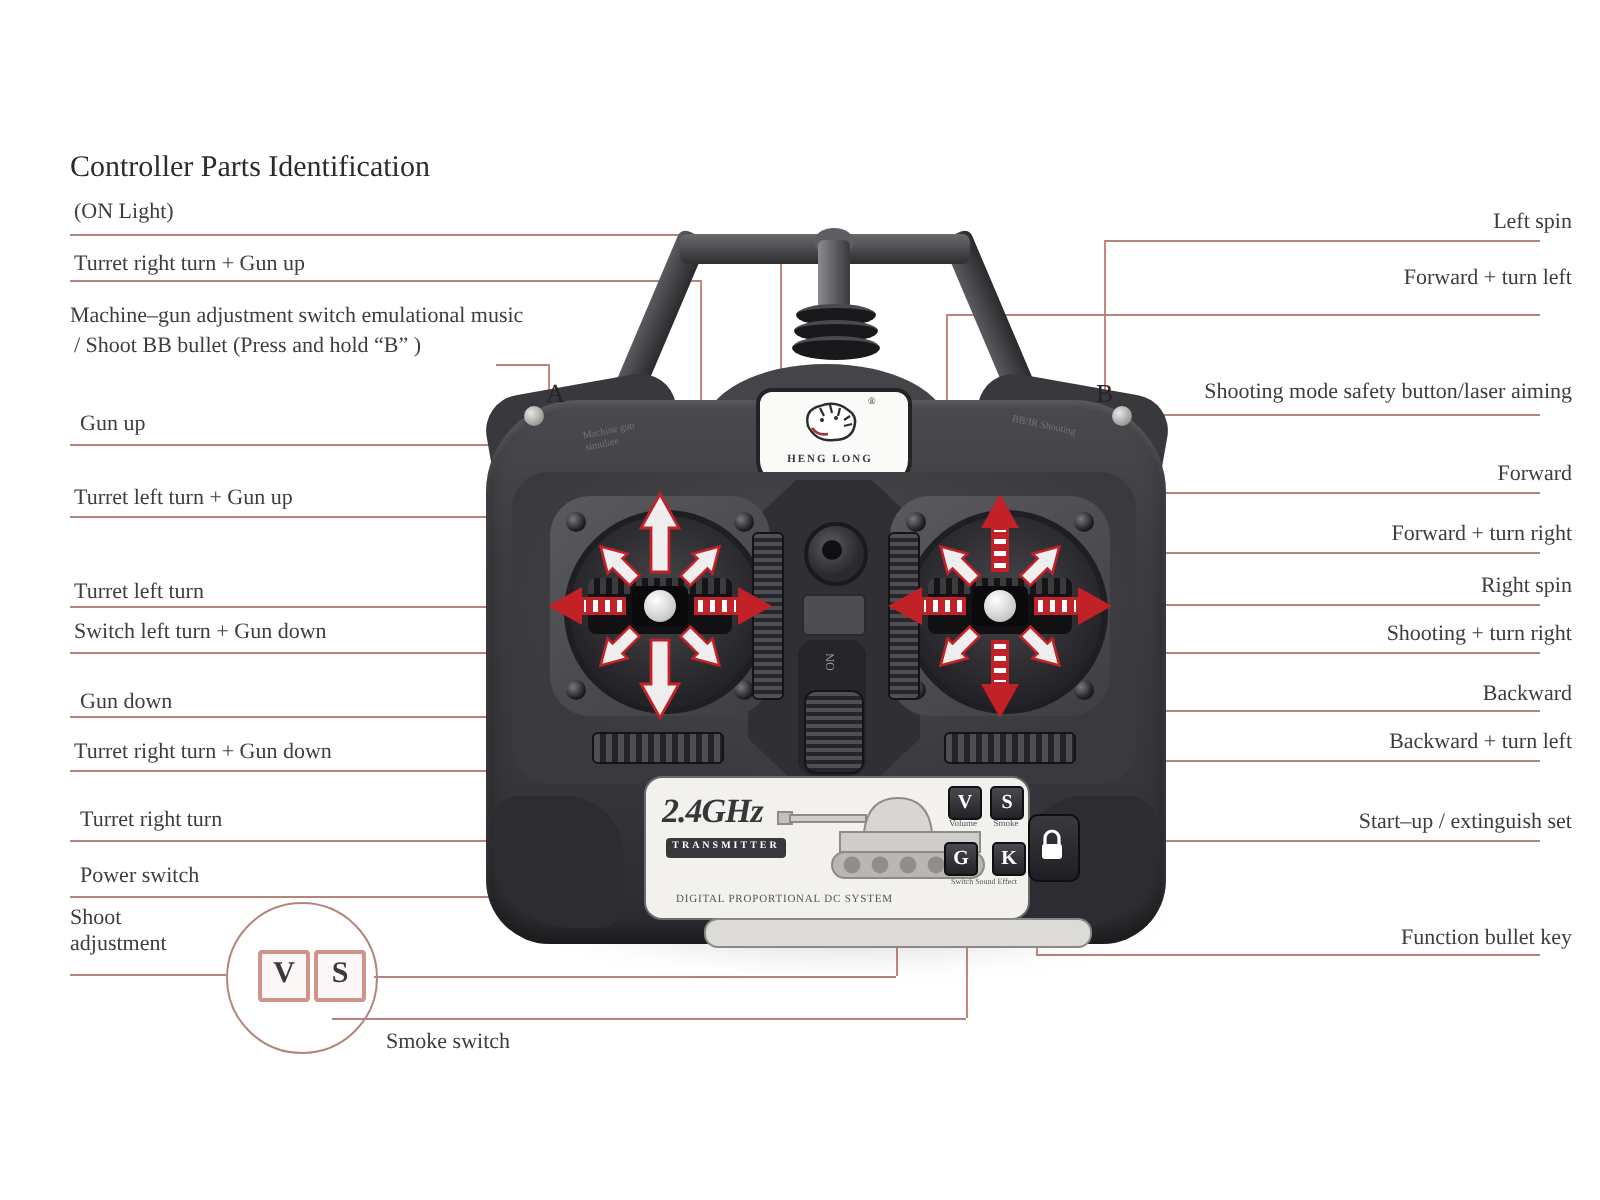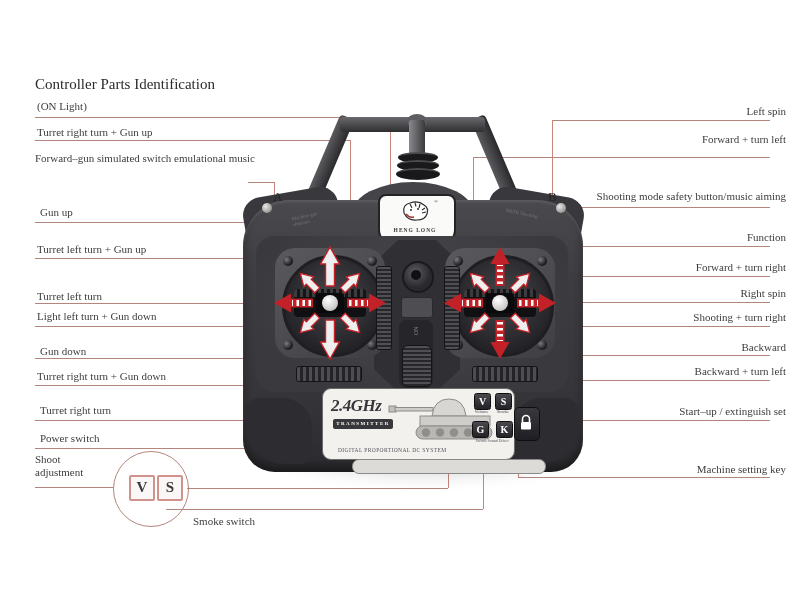--- a/index.html
+++ b/index.html
@@ -35,36 +35,37 @@
 
   <div class="lbl" style="left:37px;top:100px">(ON  Light)</div>
   <div class="rule" style="left:35px;top:117px;width:355px"></div>
   <div class="vrule" style="left:390px;top:117px;height:153px"></div>
   <div class="rule" style="left:390px;top:270px;width:13px;background:#c9877c"></div>
 
   <div class="lbl" style="left:37px;top:126px">Turret right turn + Gun up</div>
   <div class="rule" style="left:35px;top:140px;width:315px"></div>
   <div class="vrule" style="left:350px;top:140px;height:128px"></div>
 
-  <div class="lbl" style="left:35px;top:152px">Forward–gun simulated switch emulational  music</div>
+  <div class="lbl" style="left:35px;top:152px">Machine–gun adjustment switch emulational  music</div>
+  <div class="lbl" style="left:37px;top:167px">/ Shoot BB bullet (Press and hold  “B” )</div>
   <div class="rule" style="left:248px;top:182px;width:26px"></div>
   <div class="vrule" style="left:274px;top:182px;height:14px"></div>
 
   <div class="lbl" style="left:40px;top:206px">Gun up</div>
   <div class="rule" style="left:35px;top:222px;width:295px"></div>
   <div class="vrule" style="left:330px;top:222px;height:31px"></div>
 
   <div class="lbl" style="left:37px;top:243px">Turret left turn + Gun up</div>
   <div class="rule" style="left:35px;top:258px;width:273px"></div>
   <div class="vrule" style="left:308px;top:258px;height:19px"></div>
 
   <div class="lbl" style="left:37px;top:290px">Turret left turn</div>
   <div class="rule" style="left:35px;top:303px;width:249px"></div>
 
-  <div class="lbl" style="left:37px;top:310px">Light left turn + Gun down</div>
+  <div class="lbl" style="left:37px;top:310px">Switch left turn + Gun down</div>
   <div class="rule" style="left:35px;top:326px;width:271px"></div>
 
   <div class="lbl" style="left:40px;top:345px">Gun down</div>
   <div class="rule" style="left:35px;top:358px;width:289px"></div>
   <div class="vrule" style="left:324px;top:352px;height:6px"></div>
 
   <div class="lbl" style="left:37px;top:370px">Turret right turn + Gun down</div>
   <div class="rule" style="left:35px;top:385px;width:317px"></div>
   <div class="vrule" style="left:352px;top:332px;height:53px"></div>
 
@@ -90,24 +91,24 @@
   <div class="vrule" style="left:483px;top:444px;height:65px"></div>
 
   <div class="lbl r" style="right:32px;top:105px">Left spin</div>
   <div class="rule" style="left:552px;top:120px;width:218px"></div>
   <div class="vrule" style="left:552px;top:120px;height:145px"></div>
 
   <div class="lbl r" style="right:32px;top:133px">Forward + turn left</div>
   <div class="rule" style="left:473px;top:157px;width:297px"></div>
   <div class="vrule" style="left:473px;top:157px;height:119px"></div>
 
-  <div class="lbl r" style="right:32px;top:190px">Shooting mode safety button/music aiming</div>
+  <div class="lbl r" style="right:32px;top:190px">Shooting mode safety button/laser aiming</div>
   <div class="rule" style="left:560px;top:207px;width:210px"></div>
 
-  <div class="lbl r" style="right:32px;top:231px">Function</div>
+  <div class="lbl r" style="right:32px;top:231px">Forward</div>
   <div class="rule" style="left:504px;top:246px;width:266px"></div>
 
   <div class="lbl r" style="right:32px;top:261px">Forward + turn right</div>
   <div class="rule" style="left:524px;top:276px;width:246px"></div>
 
   <div class="lbl r" style="right:32px;top:287px">Right spin</div>
   <div class="rule" style="left:548px;top:302px;width:222px"></div>
 
   <div class="lbl r" style="right:32px;top:311px">Shooting + turn right</div>
   <div class="rule" style="left:524px;top:326px;width:246px"></div>
@@ -115,21 +116,21 @@
   <div class="lbl r" style="right:32px;top:341px">Backward</div>
   <div class="rule" style="left:504px;top:355px;width:266px"></div>
 
   <div class="lbl r" style="right:32px;top:365px">Backward + turn left</div>
   <div class="rule" style="left:477px;top:380px;width:293px"></div>
   <div class="vrule" style="left:477px;top:332px;height:48px"></div>
 
   <div class="lbl r" style="right:32px;top:405px">Start–up / extinguish set</div>
   <div class="rule" style="left:540px;top:420px;width:230px"></div>
 
-  <div class="lbl r" style="right:32px;top:463px">Machine setting key</div>
+  <div class="lbl r" style="right:32px;top:463px">Function bullet key</div>
   <div class="rule" style="left:518px;top:477px;width:252px"></div>
   <div class="vrule" style="left:518px;top:444px;height:33px"></div>
 
   <div class="abs" style="left:265px;top:430px;width:320px;height:55px;border-radius:50%;
        background:radial-gradient(ellipse,rgba(0,0,0,.22),rgba(0,0,0,0) 70%);filter:blur(6px)"></div>
 
   <div class="abs" style="left:320px;top:113px;width:15px;height:102px;transform:rotate(23deg);
        background:linear-gradient(90deg,#5b5a5e,#2a292c);border-radius:4px"></div>
   <div class="abs" style="left:490px;top:113px;width:15px;height:102px;transform:rotate(-23deg);
        background:linear-gradient(90deg,#5b5a5e,#2a292c);border-radius:4px"></div>

